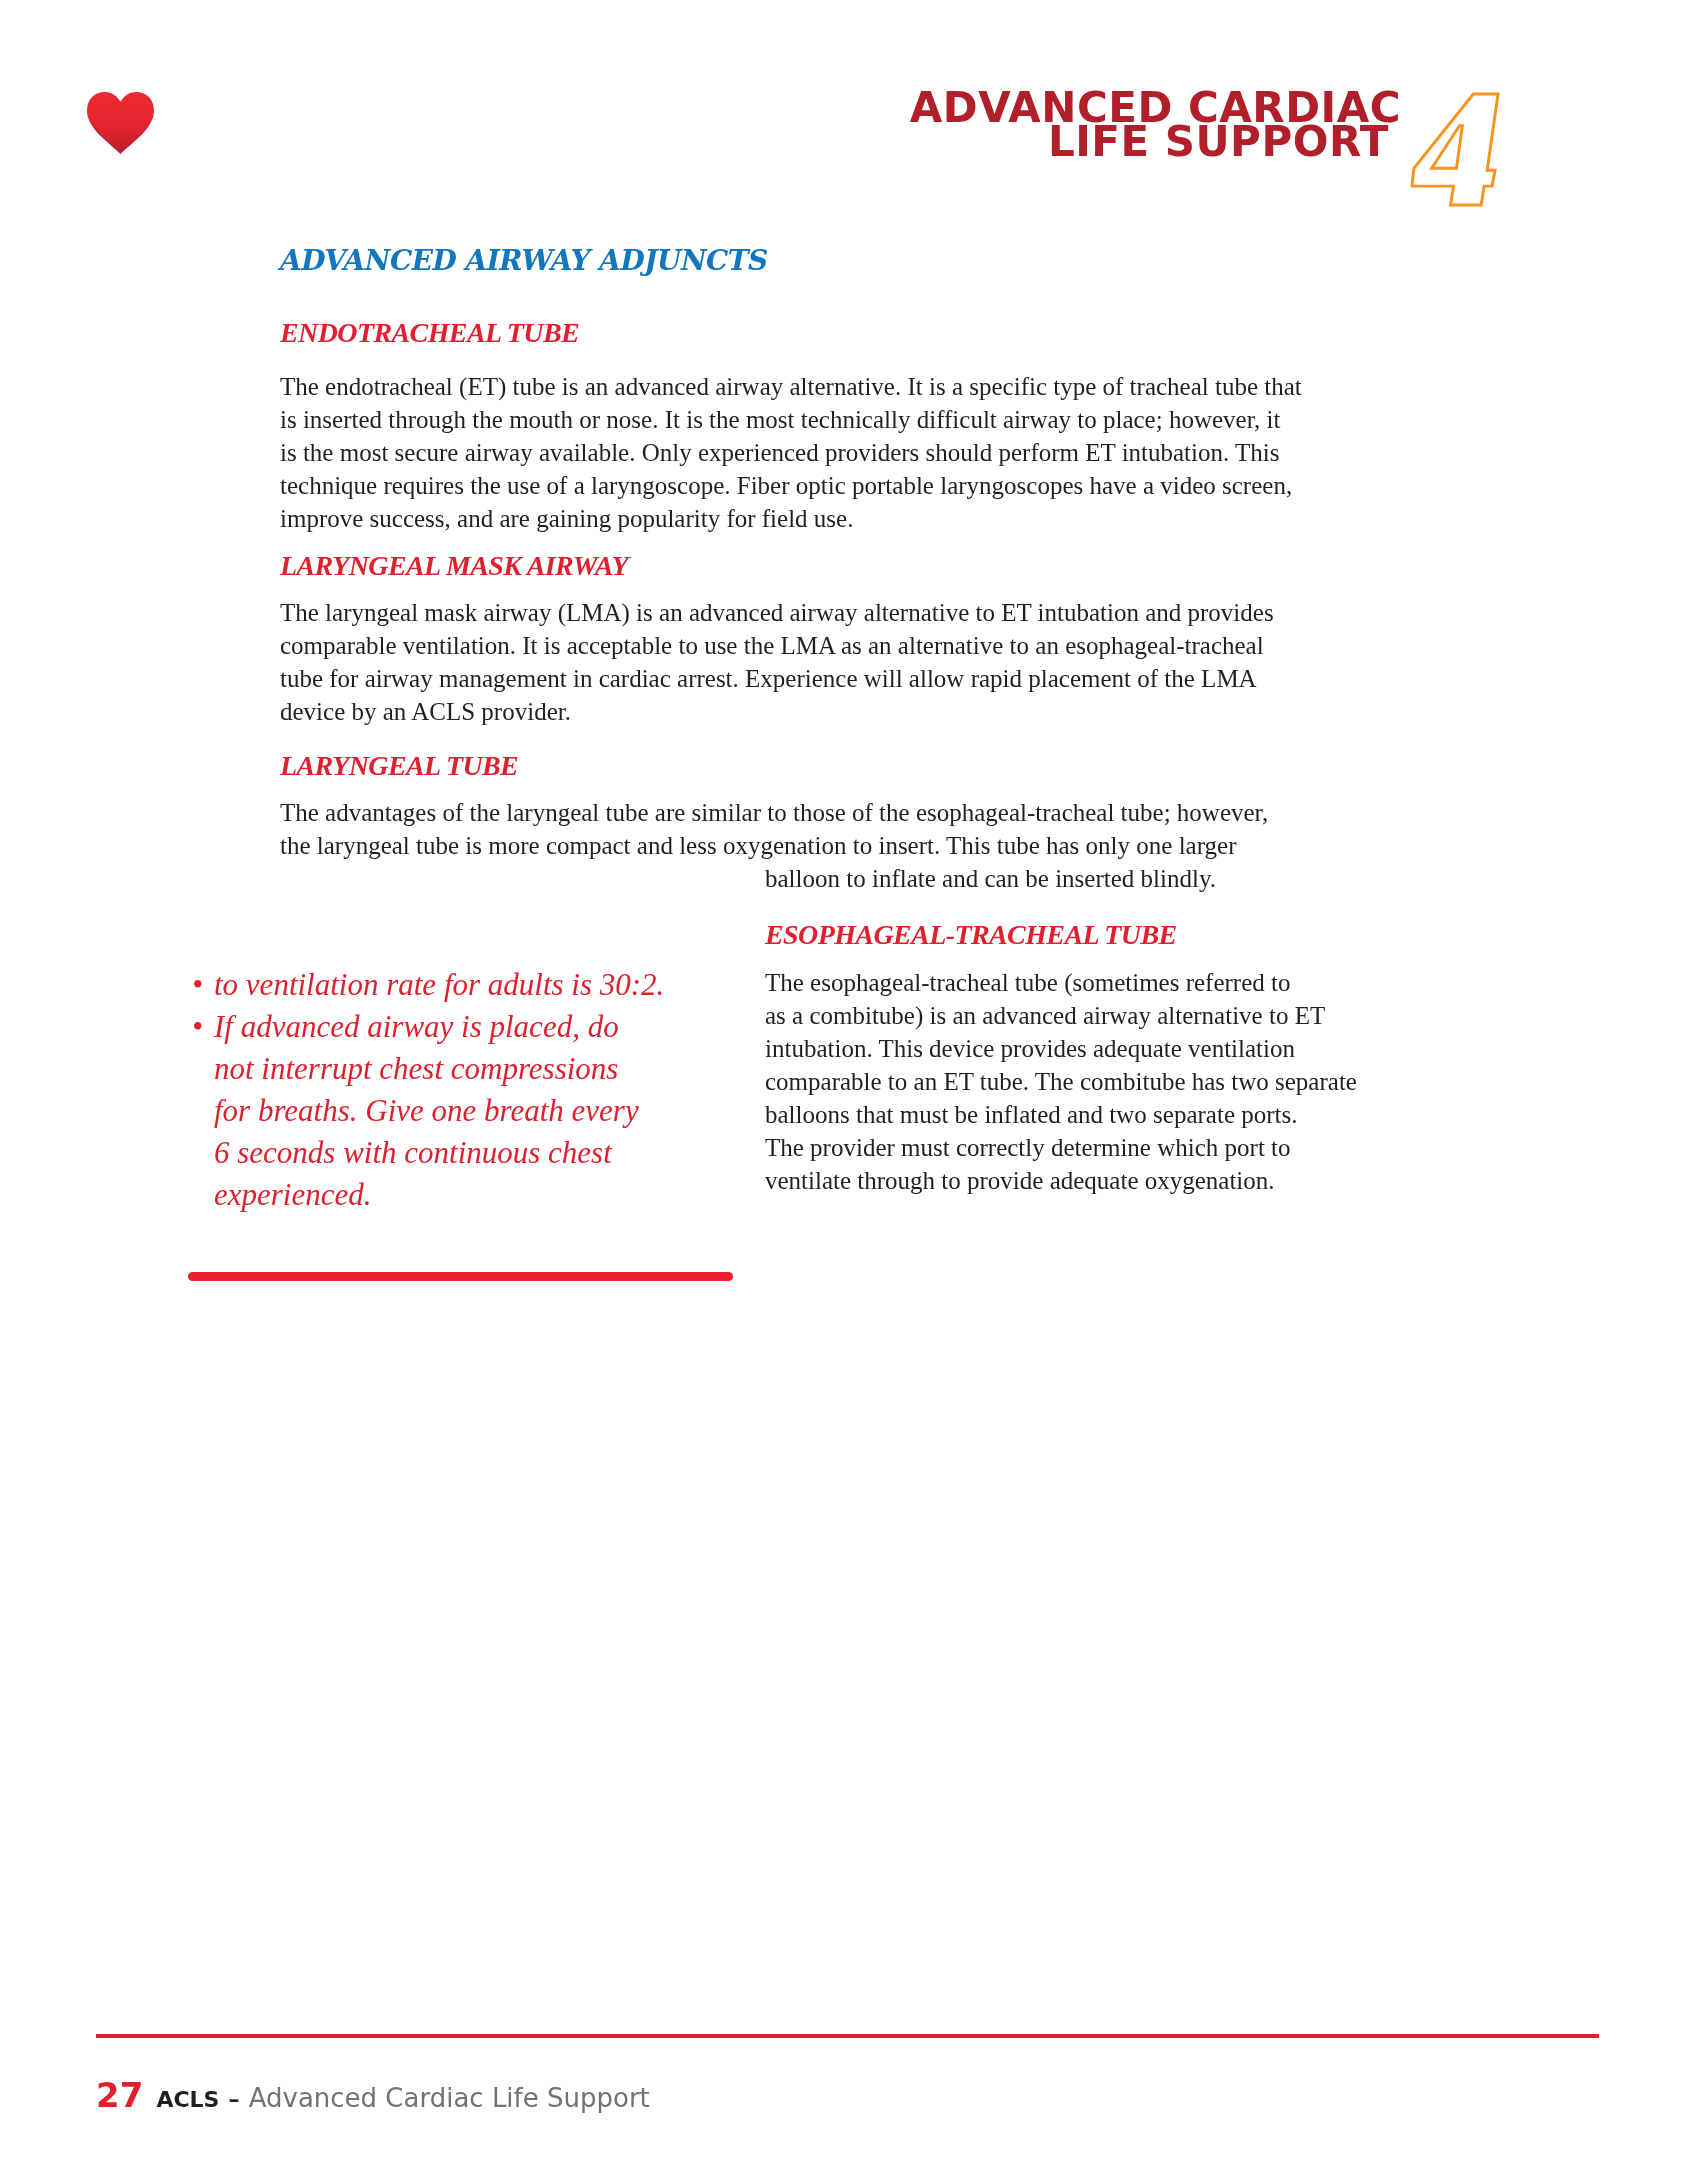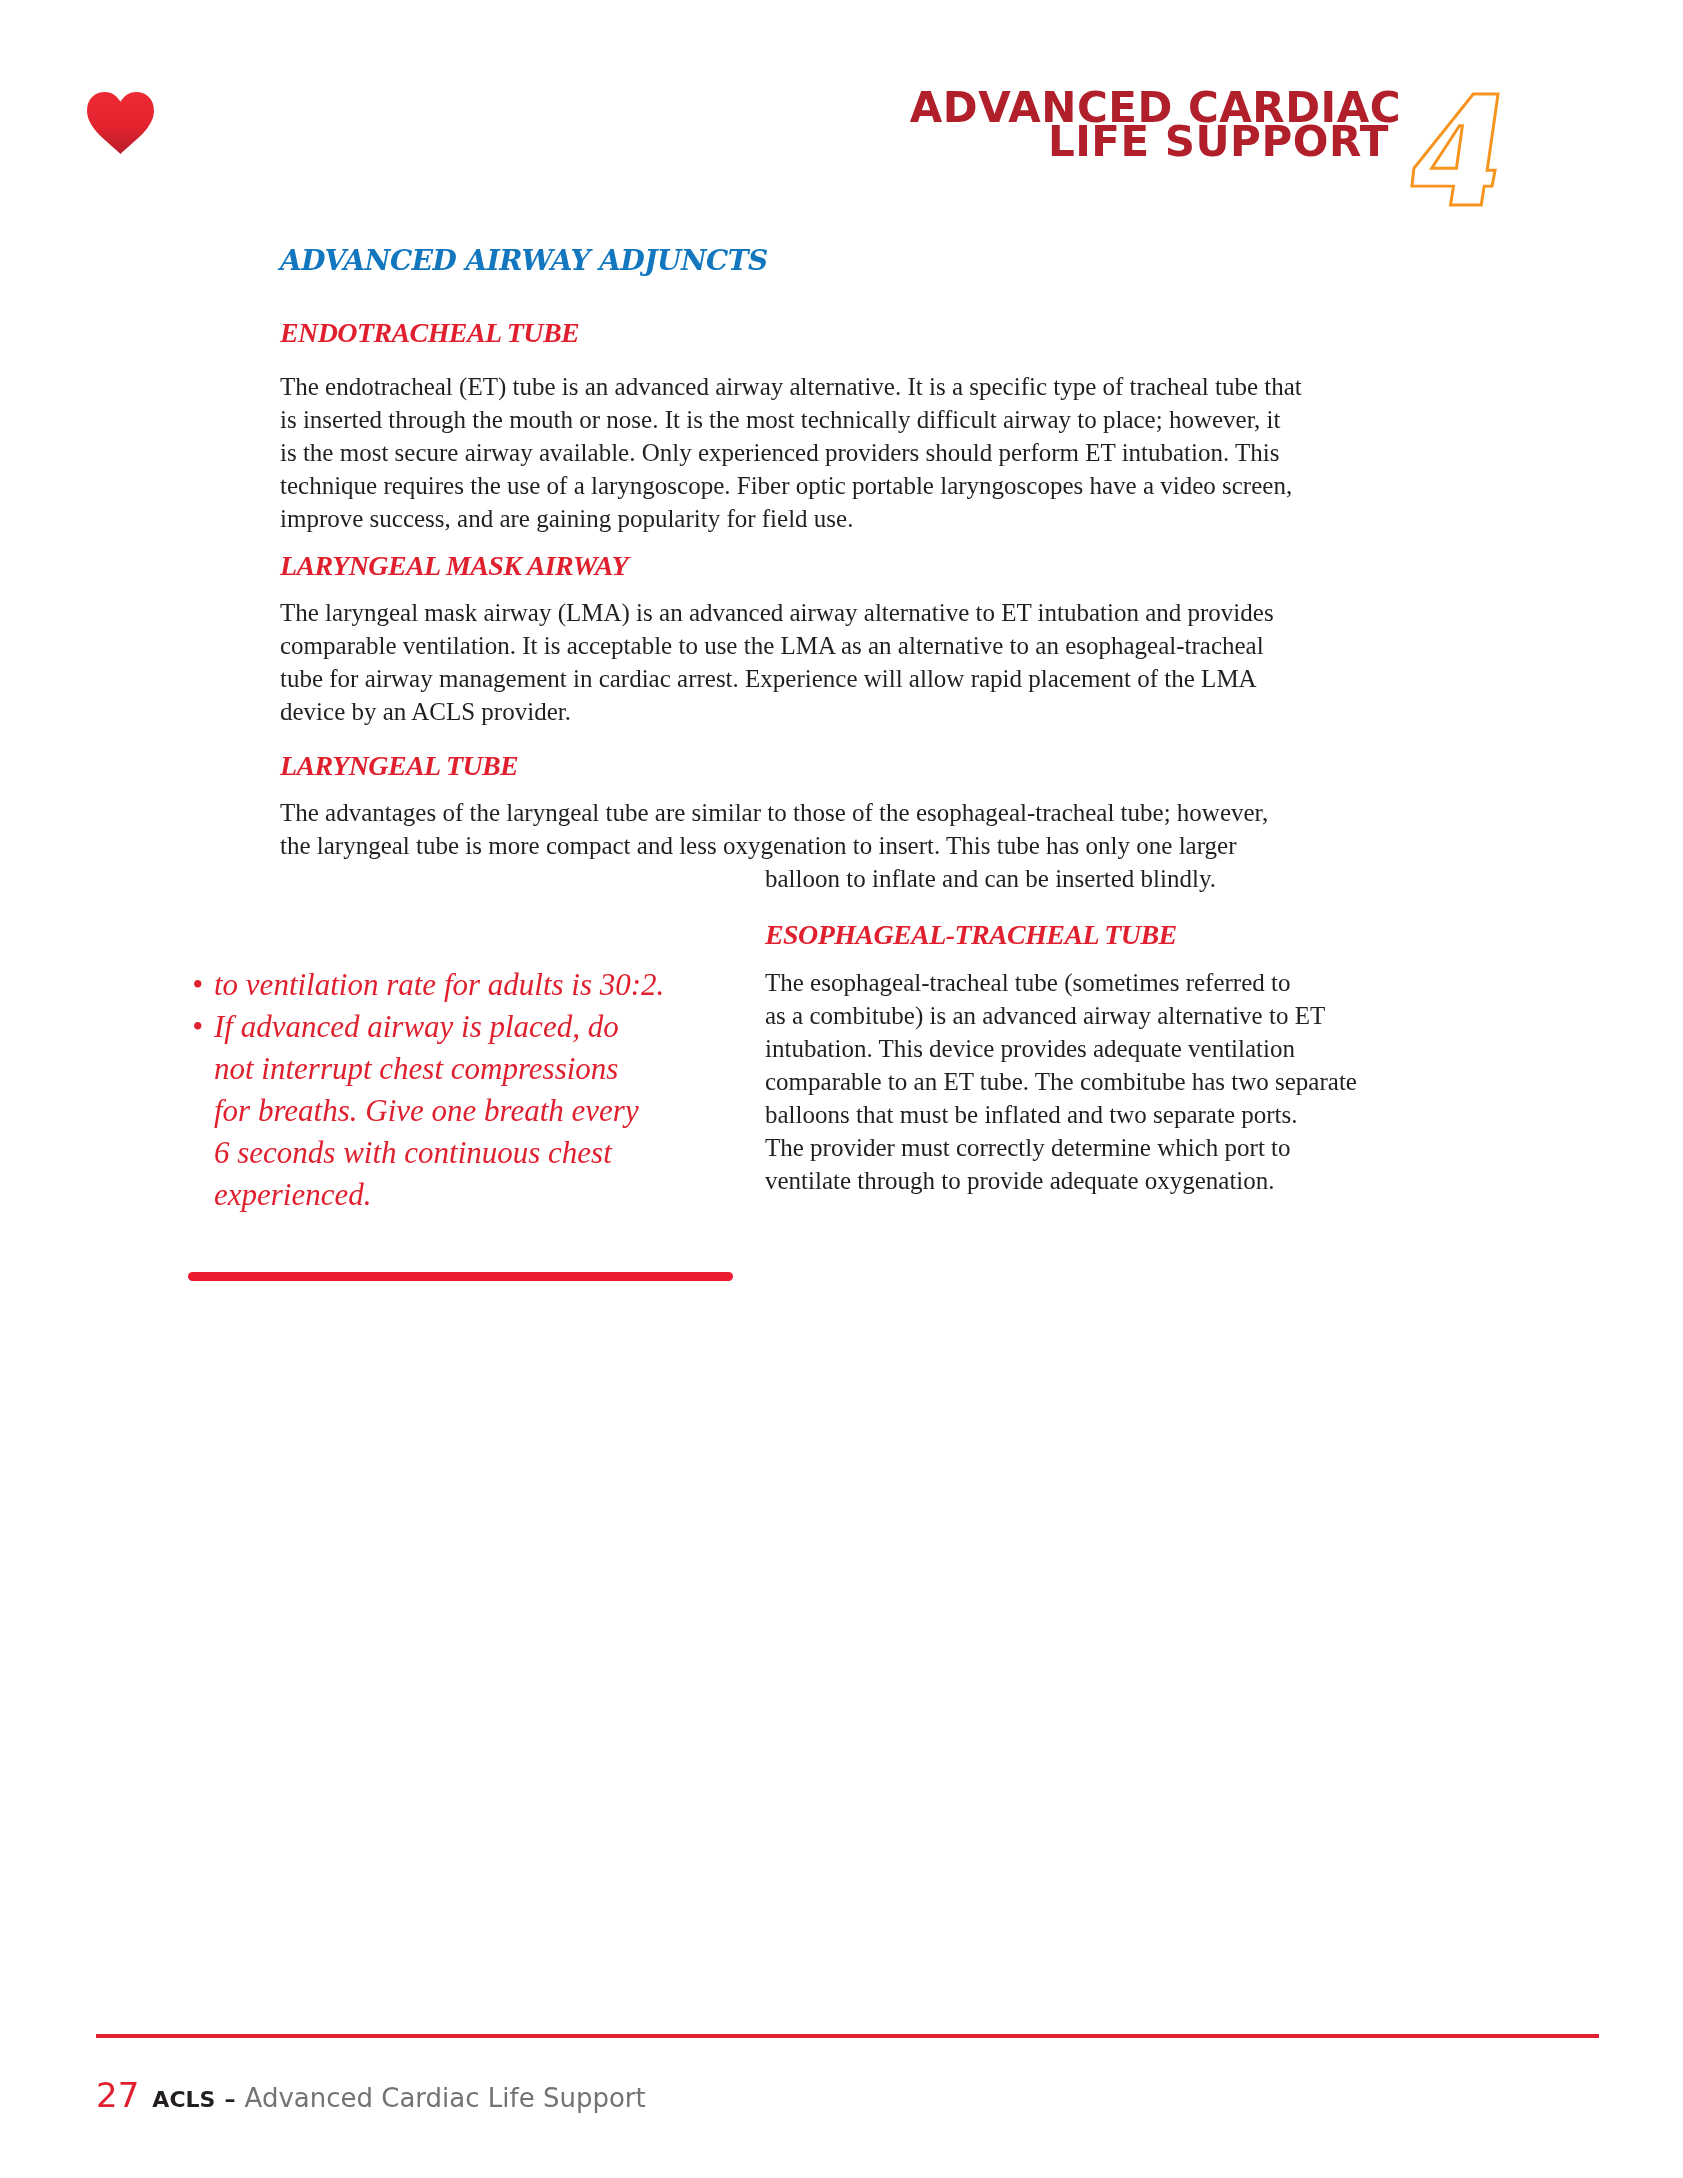--- a/index.html
+++ b/index.html
@@ -22,21 +22,21 @@
   .s1 { left: 280px; top: 317px; }
   .s2 { left: 280px; top: 550px; }
   .s3 { left: 280px; top: 750px; }
   .s4 { left: 765px; top: 919px; }
   .callout { left: 188px; top: 964px; font-family: "Liberation Serif", serif; font-style: italic; color: #e0202e; font-size: 31px; line-height: 42px; }
   .callout .item { position: relative; padding-left: 26px; white-space: nowrap; }
   .callout .bullet { position: absolute; left: 4px; top: 0; }
   .callout-bar { left: 188px; top: 1272px; width: 545px; height: 9px; border-radius: 5px; background: #ed1c2e; }
   .footer-rule { left: 96px; top: 2034px; width: 1503px; height: 4px; background: #e0202e; }
   .footer { left: 96px; top: 2075px; font-family: "DejaVu Sans", sans-serif; white-space: nowrap; }
-  .footer .pg { color: #e0202e; font-weight: normal; font-size: 34px; vertical-align: baseline; }
+  .footer .pg { color: #e0202e; font-weight: bold; font-size: 34px; vertical-align: baseline; }
   .footer .acls { color: #231f20; font-weight: bold; font-size: 22px; margin-left: 8px; }
   .footer .dash { color: #231f20; font-weight: bold; font-size: 22px; margin: 0 4px; }
   .footer .rest { color: #737373; font-size: 26px; }
 </style>
 </head>
 <body>
 
 <svg class="abs heart" viewBox="0 0 72 66">
   <defs>
     <linearGradient id="hg" x1="0" y1="0" x2="0" y2="1">

